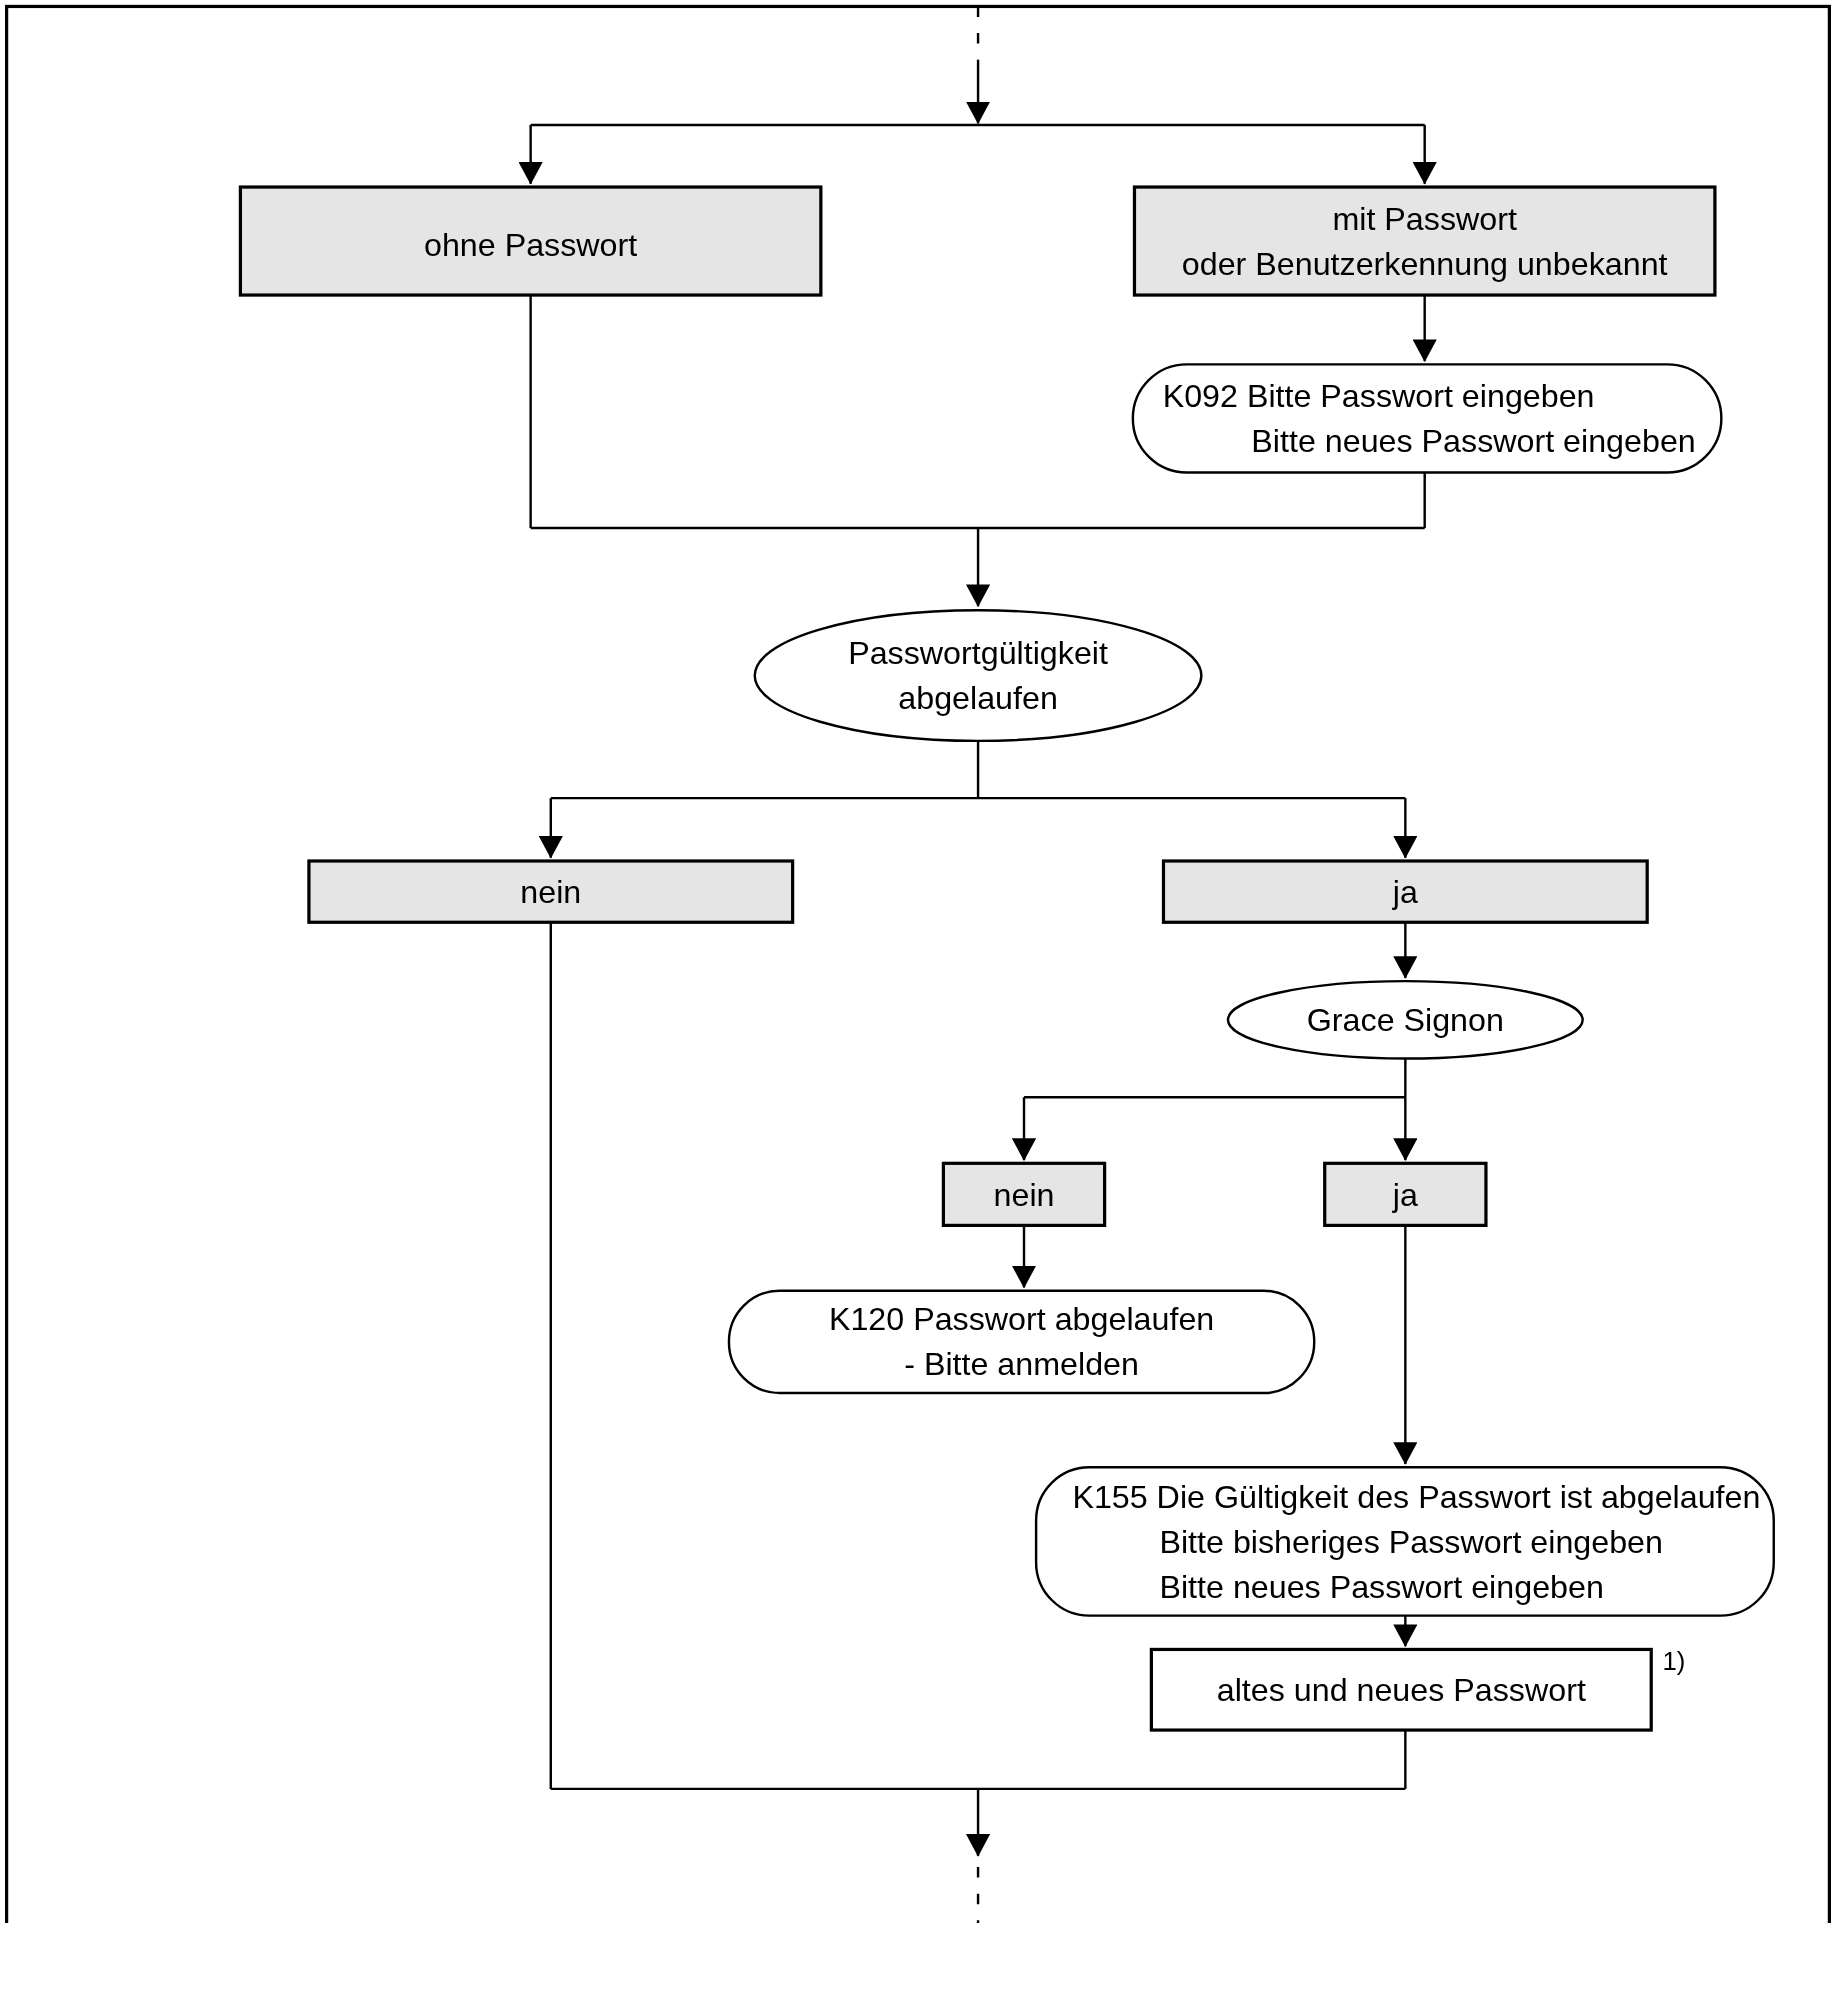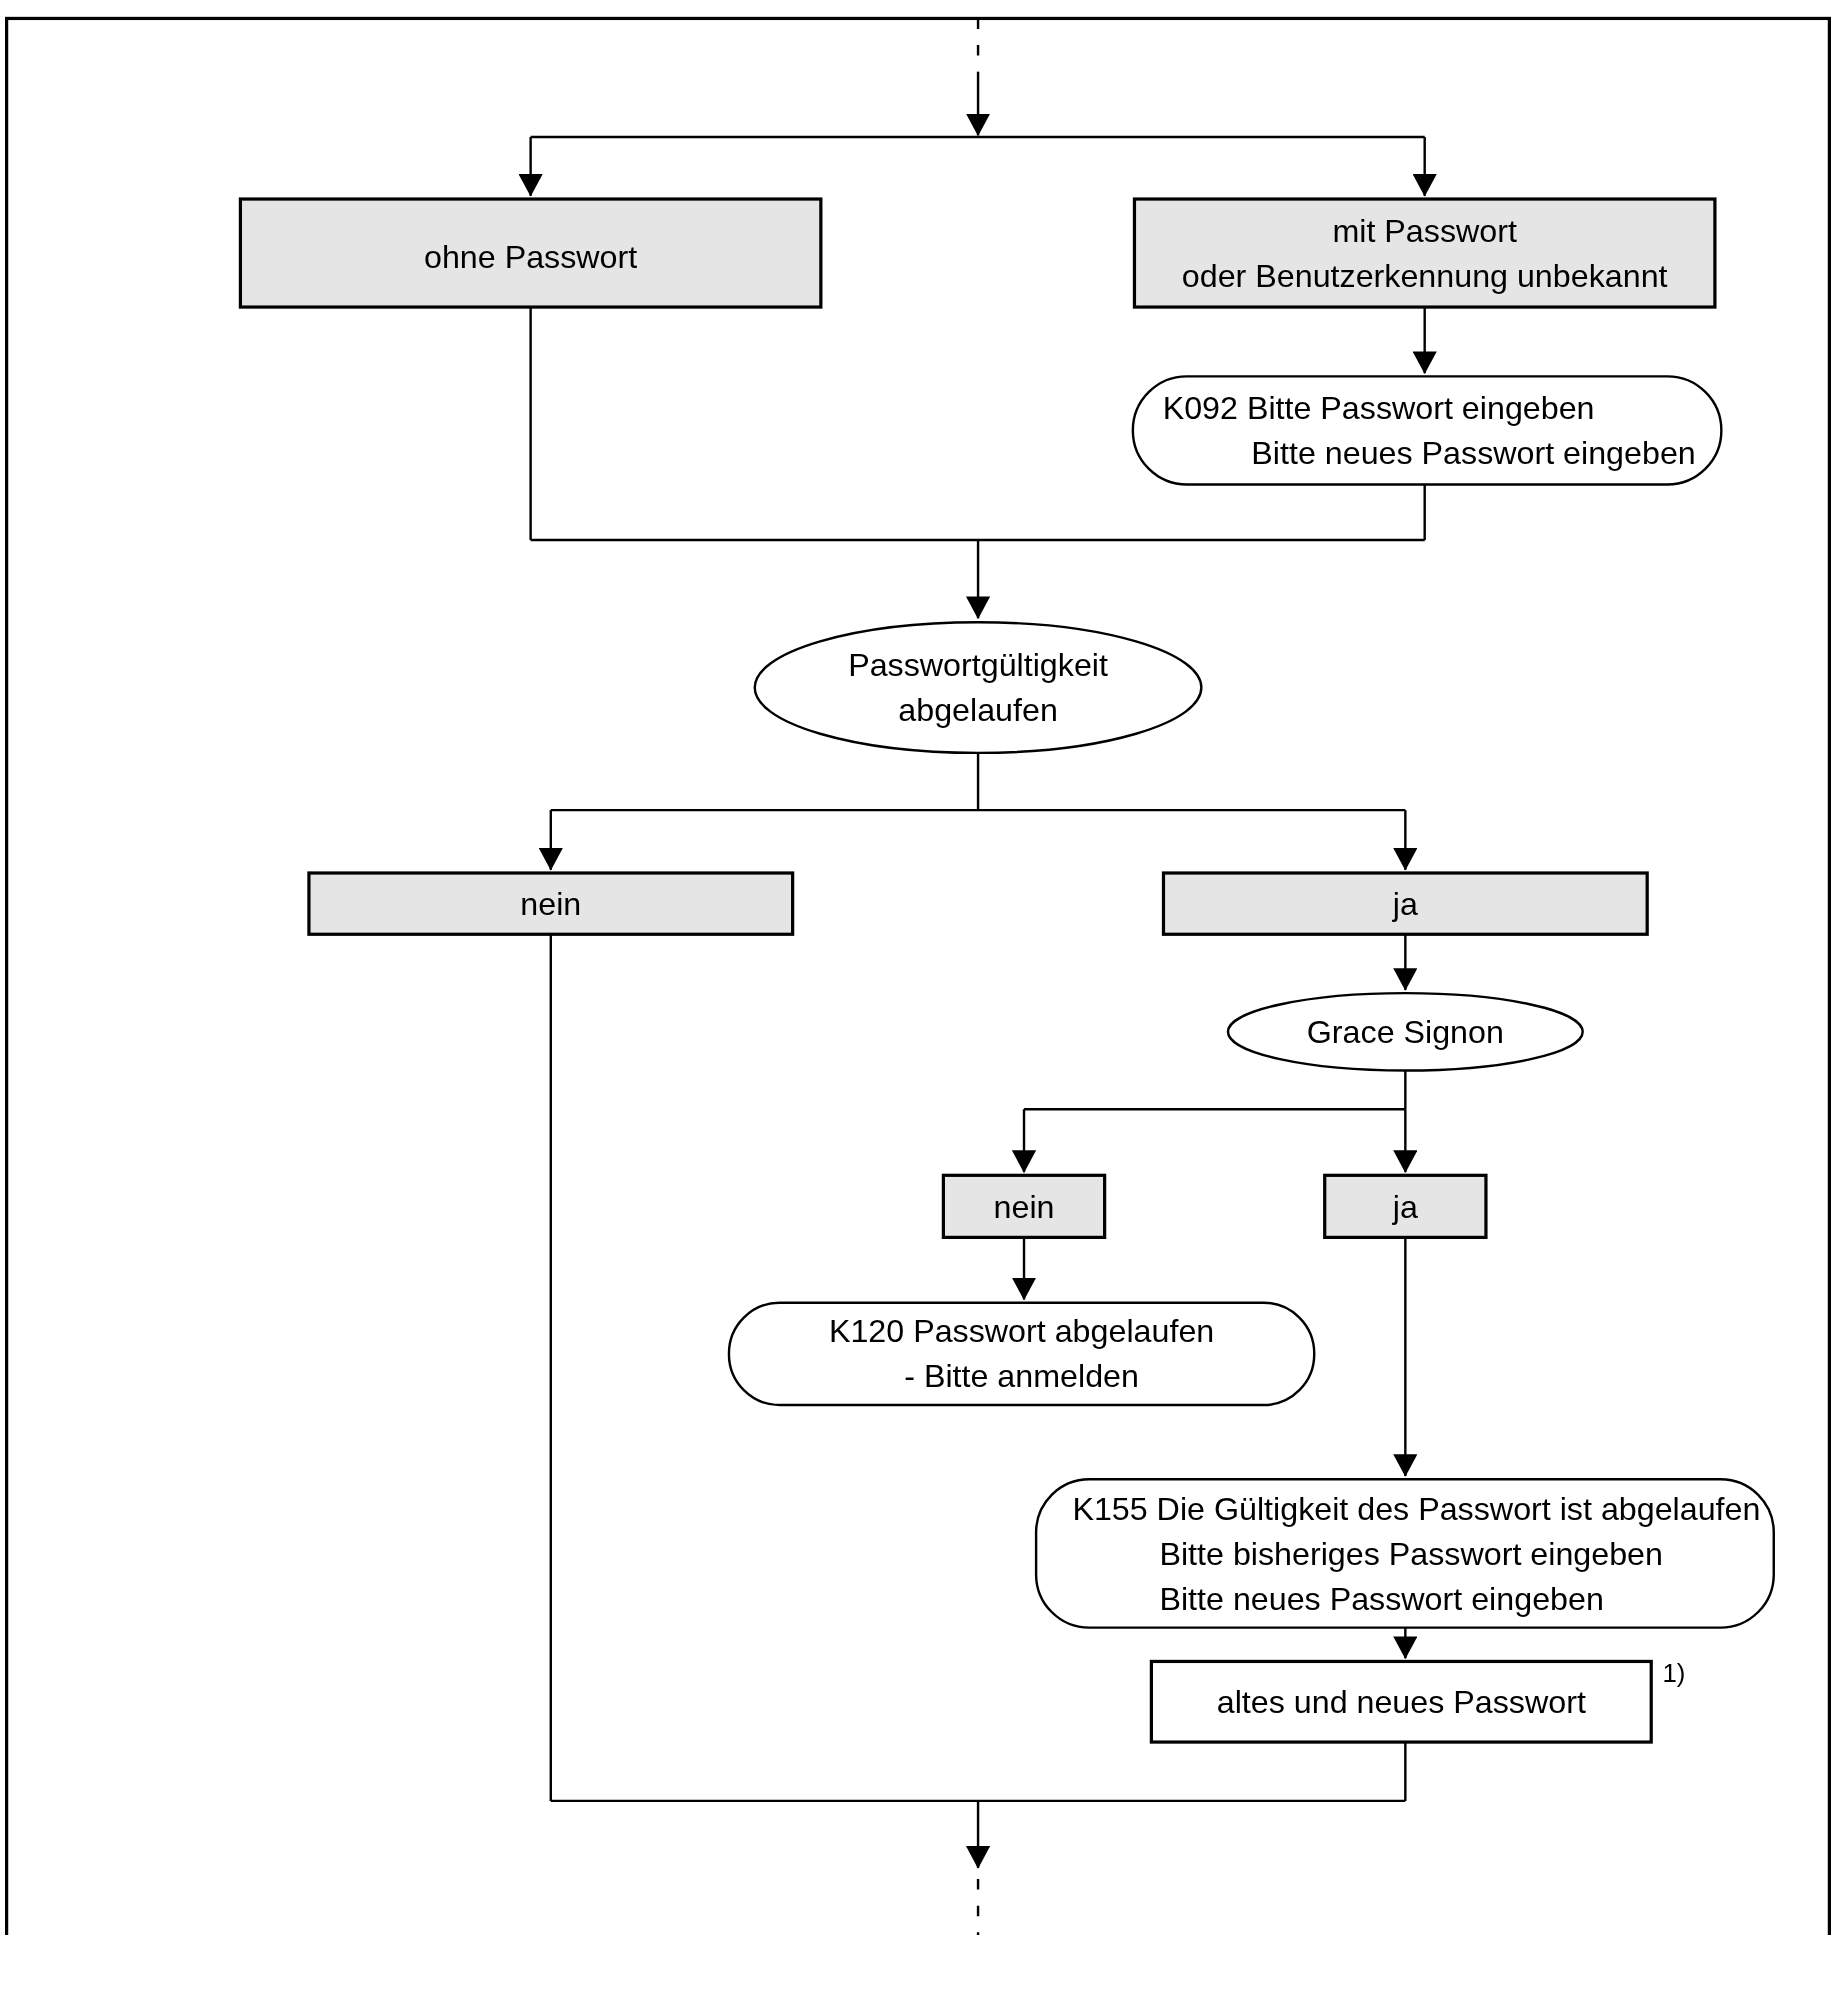--- a/index.html
+++ b/index.html
@@ -1,16 +1,16 @@
 <!DOCTYPE html>
 <html style="--bg: #ffffff; --line: #000000; --text: #000000; --box-fill: #e5e5e5; --node-fill: #ffffff;font-size:13px"><head>
 <meta charset="utf-8">
 <style>
   html, body { margin: 0; padding: 0; background: #ffffff; }
-  .canvas { position: relative; width: 1836px; height: 1923px; background: var(--bg, #fff); margin-top: 12px; }
+  .canvas { position: relative; width: 1836px; height: 1923px; background: var(--bg, #fff); }
   svg { display: block; }
   .frame       { fill: none; stroke: var(--line, #000); stroke-width: 4; }
   .connector   { fill: none; stroke: var(--line, #000); stroke-width: 3; }
   .connector.dashed { stroke-dasharray: 13 20; }
   .arrowhead   { fill: var(--line, #000); }
   .decision    { fill: var(--box-fill, #e5e5e5); stroke: var(--line, #000); stroke-width: 4; }
   .plainbox    { fill: var(--node-fill, #fff); stroke: var(--line, #000); stroke-width: 4; }
   .stadium     { fill: var(--node-fill, #fff); stroke: var(--line, #000); stroke-width: 3; }
   .oval        { fill: var(--node-fill, #fff); stroke: var(--line, #000); stroke-width: 3; }
   text {

